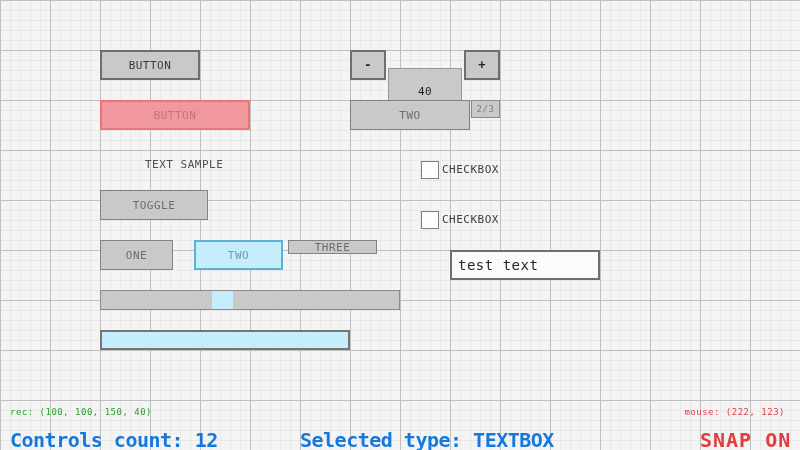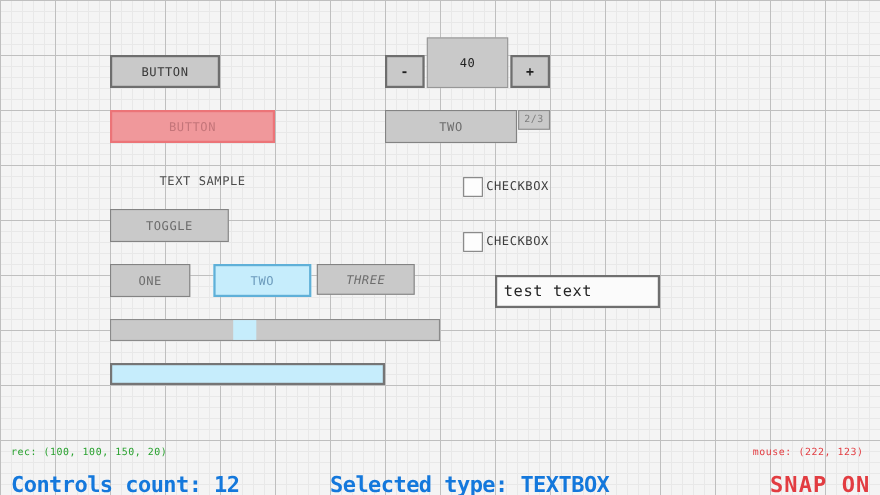--- a/index.html
+++ b/index.html
@@ -25,28 +25,28 @@
   .blue{background:#c6edfc;border:2px solid #5fb0d8;color:#6c9bbc;}
   
   .btn-normal{left:100px;top:50px;width:100px;height:30px;}
   .btn-selected{left:100px;top:100px;width:150px;height:30px;
     background:#f0989b;border:2px solid #ec7478;color:#c4757a;}
   .text-label{position:absolute;left:113px;top:158px;font-size:11px;
     letter-spacing:0.5px;color:#4d4d4d;margin-left:32px;}
   .toggle{left:100px;top:190px;width:108px;height:30px;}
   .seg1{left:100px;top:240px;width:73px;height:30px;}
   .seg2{left:194px;top:240px;width:89px;height:30px;}
-  .seg3{left:288px;top:240px;width:89px;height:28px;font-style:italic;}
+  .seg3{left:288px;top:240px;width:89px;height:14px;}
   .slider{left:100px;top:290px;width:300px;height:20px;
     background:#c9c9c9;border:1px solid #8a8a8a;position:absolute;box-sizing:border-box;}
   .slider-handle{position:absolute;left:111px;top:0;width:21px;height:100%;background:#c6edfc;}
   .progress{position:absolute;box-sizing:border-box;left:100px;top:330px;width:250px;height:20px;
     border:2px solid #757575;background:#c6edfc;}
   .spin-minus{left:350px;top:50px;width:36px;height:30px;font-weight:bold;font-size:12px;color:#1f1f1f;}
-  .spin-value{left:388px;top:34px;width:74px;height:46px;
+  .spin-value{left:388px;top:68px;width:74px;height:46px;
     background:#c9c9c9;border:1px solid #979797;color:#1f1f1f;}
   .spin-plus{left:464px;top:50px;width:36px;height:30px;font-weight:bold;font-size:12px;color:#1f1f1f;}
   .combo-main{left:350px;top:100px;width:120px;height:30px;}
   .combo-side{left:471px;top:100px;width:29px;height:18px;font-size:9px;
     background:#c9c9c9;border:1px solid #8b8b8b;color:#7d7d7d;}
   .cb-box{position:absolute;box-sizing:border-box;width:18px;height:18px;
     background:#fdfdfd;border:1px solid #7f7f7f;}
   .cb1{left:421px;top:161px;}
   .cb2{left:421px;top:211px;}
   .cb-label{position:absolute;left:442px;font-size:11px;letter-spacing:0.5px;
@@ -96,19 +96,19 @@
   <div class="ctl combo-side">2/3</div>
 
   <div class="cb-box cb1"></div>
   <div class="cb-label cbl1">CHECKBOX</div>
 
   <div class="cb-box cb2"></div>
   <div class="cb-label cbl2">CHECKBOX</div>
 
   <input class="textbox" value="test text" style="">
 
-  <div class="stat-small rec">rec: (100, 100, 150, 20)</div>
+  <div class="stat-small rec">rec: (100, 100, 150, 40)</div>
   <div class="stat-small mouse">mouse: (222, 123)</div>
   <div class="stat-big count">Controls count: 12</div>
   <div class="stat-big type">Selected type: TEXTBOX</div>
   <div class="stat-big snap">SNAP ON</div>
 
 </div>
 
 </body></html>

